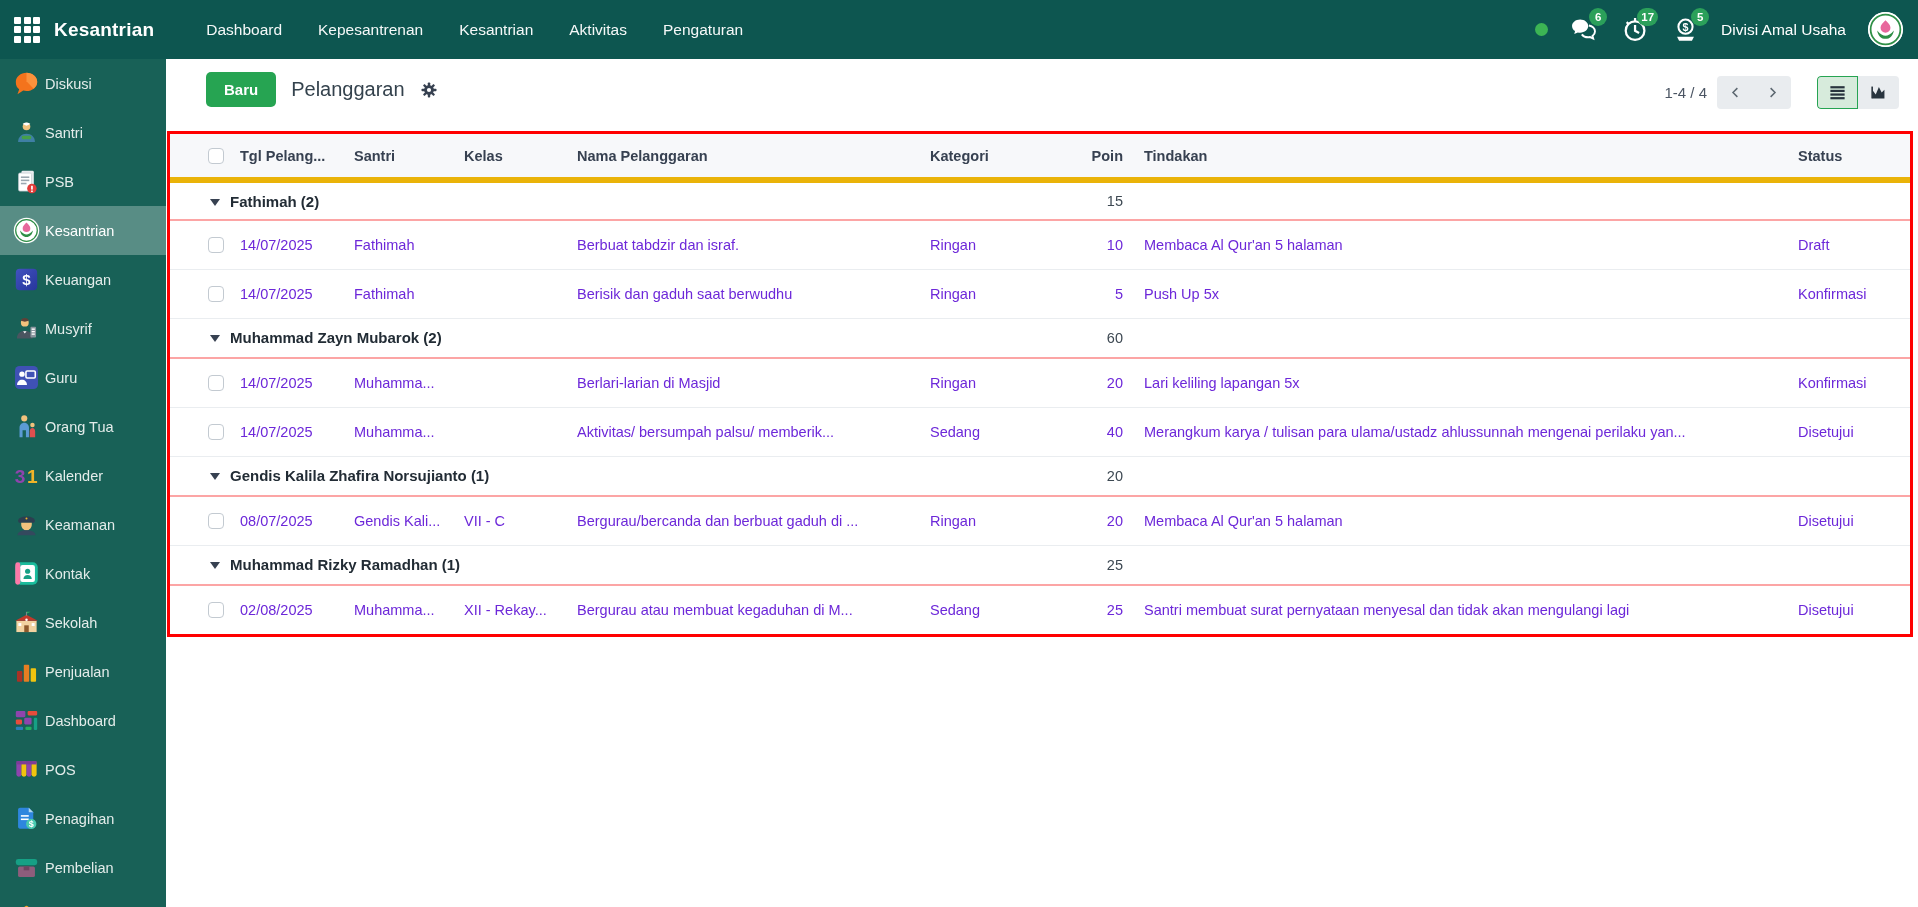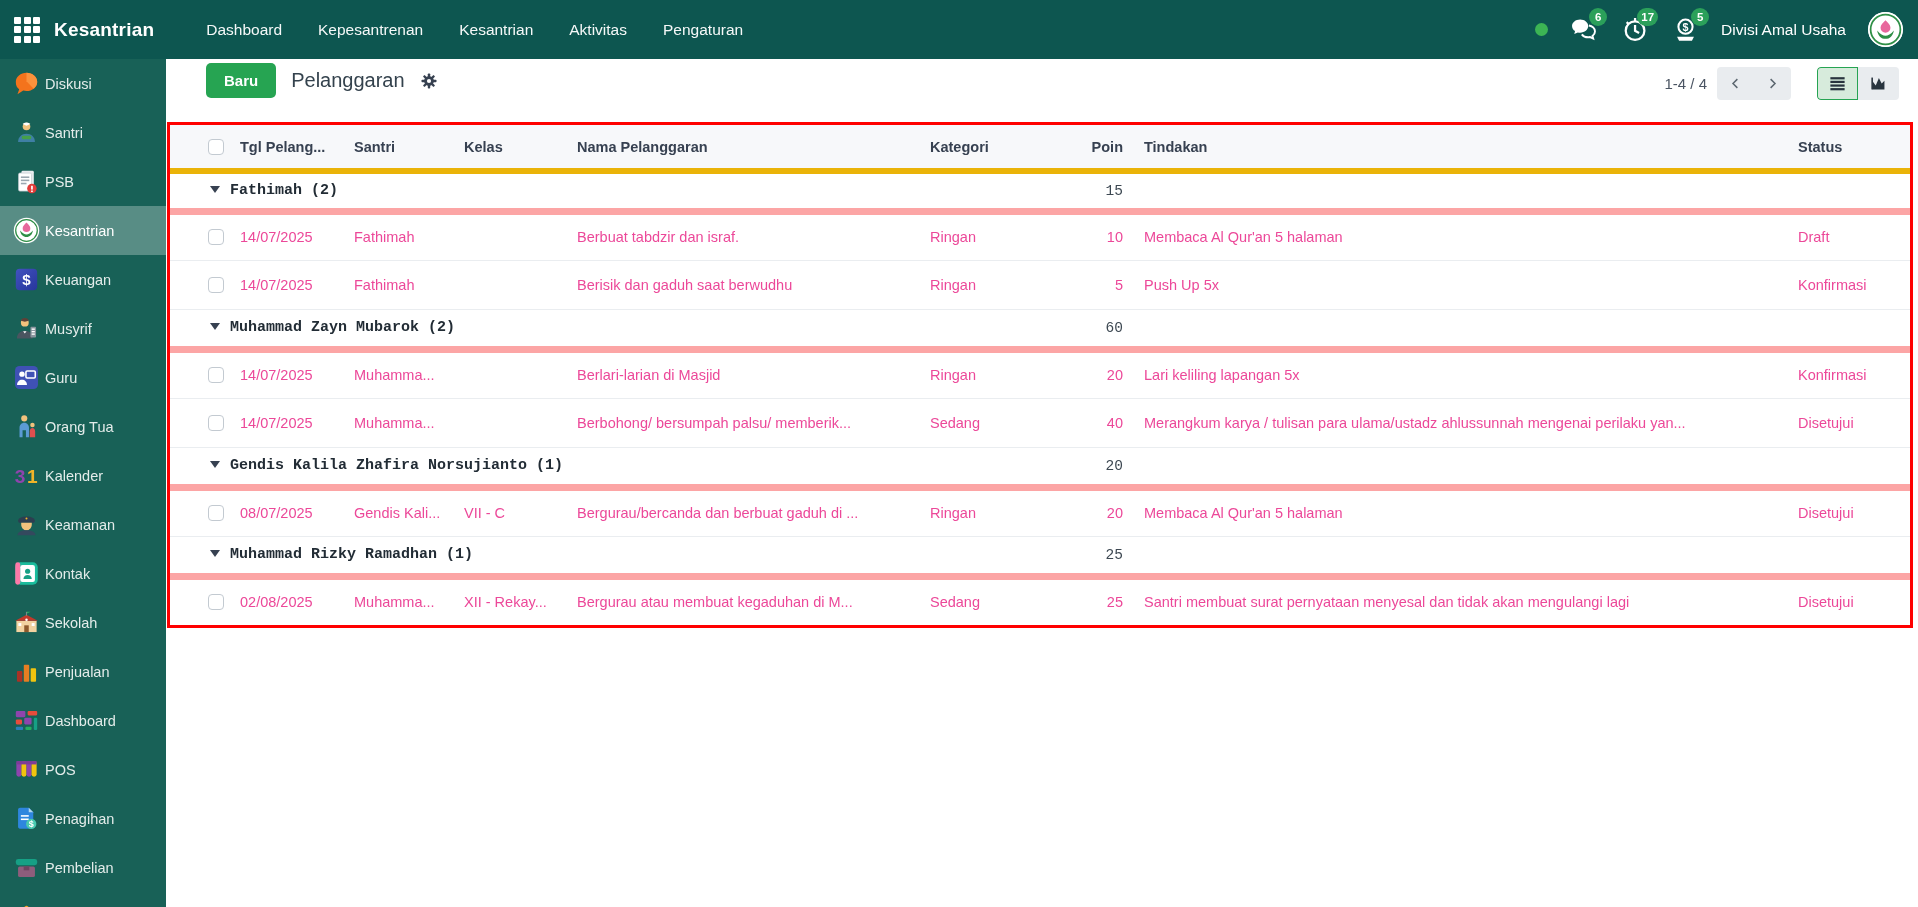--- a/index.html
+++ b/index.html
@@ -29,21 +29,21 @@
   
   .sidebar { position: absolute; top: 59px; left: 0; width: 166px; height: 848px;
     background: #186157; overflow: hidden; }
   .side-item { height: 49px; display: flex; align-items: center; gap: 5px;
     padding-left: 13px; color: #e3ecea; font-size: 14.5px; cursor: pointer; white-space: nowrap; }
   .side-item.active { background: rgba(255,255,255,.28); color: #fff; }
   .side-ico { width: 27px; height: 27px; flex: none; }
   .side-ico svg { width: 27px; height: 27px; }
 
   
-  .main { position: absolute; left: 166px; top: 50px; width: 1752px; height: 712px; background: #fff; }
+  .main { position: absolute; left: 166px; top: 59px; width: 1752px; height: 712px; background: #fff; }
 
   
   .cp-left { position: absolute; left: 40px; top: 13px; display: flex; align-items: center; gap: 15px; }
   .btn-new { background: #26a452; color: #fff; border: none; border-radius: 5px;
     font-size: 15px; font-weight: 700; padding: 9px 18px; cursor: pointer;
     font-family: inherit; }
   .page-title { font-size: 20px; font-weight: 500; color: #34424d; }
   .gear-btn { cursor: pointer; width: 18px; height: 18px; }
   .gear-btn svg { width: 18px; height: 18px; }
 
@@ -84,30 +84,30 @@
   table { width: 100%; border-collapse: collapse; table-layout: fixed; }
   th, td { white-space: nowrap; overflow: hidden; text-overflow: clip; }
   thead tr { height: 46px; background: #f7f8fa; }
   th { text-align: left; font-size: 14.5px; font-weight: 700; color: #374151;
     padding-left: 12px; border-bottom: 6px solid #eab308; cursor: pointer; }
   th.c-cb { padding-left: 38px; }
   th.c-poin { text-align: right; padding-right: 13px; padding-left: 0; }
   th.c-tindakan { padding-left: 8px; }
 
   tr.group-row { height: 40px; cursor: pointer; }
-  tr.group-row td { border-bottom: 7px solid #fca5a5; font-family: Liberation Mono, monospace; }
+  tr.group-row td { border-bottom: 2px solid #fca5a5; }
   .glabel { padding-left: 40px; font-size: 15px; font-weight: 700; color: #222c35; }
   .gcaret { display: inline-block; width: 0; height: 0; border-left: 5.5px solid transparent;
     border-right: 5.5px solid transparent; border-top: 7px solid #374151;
     margin-right: 10px; vertical-align: 1px; }
   tr.group-row td.c-poin { font-weight: 400; font-size: 14.5px; color: #3d4852;
     text-align: right; padding-right: 13px; }
 
   tr.data-row { height: 49px; cursor: pointer; }
-  tr.data-row td { font-size: 14.5px; color: #ec4899; border-bottom: 1px solid #eaedf0;
+  tr.data-row td { font-size: 14.5px; color: #6d28d9; border-bottom: 1px solid #eaedf0;
     padding-left: 12px; }
   tr.data-row td.c-cb { padding-left: 38px; }
   tr.data-row td.c-poin { text-align: right; padding-right: 13px; padding-left: 0; }
   tr.data-row td.c-tindakan { padding-left: 8px; }
 
   .cbx { width: 16px; height: 16px; border: 1px solid #c3cad1; border-radius: 4px;
     background: #fff; cursor: pointer; }
 </style>
 </head>
 <body>
@@ -474,21 +474,21 @@
             <td class="c-tindakan">Lari keliling lapangan 5x</td>
             <td>Konfirmasi</td>
           </tr>
           <tr class="data-row">
             <td class="c-cb">
               <div class="cbx"></div>
             </td>
             <td>14/07/2025</td>
             <td>Muhamma...</td>
             <td></td>
-            <td>Berbohong/ bersumpah palsu/ memberik...</td>
+            <td>Aktivitas/ bersumpah palsu/ memberik...</td>
             <td>Sedang</td>
             <td class="c-poin">40</td>
             <td class="c-tindakan">Merangkum karya / tulisan para ulama/ustadz ahlussunnah mengenai perilaku yan...</td>
             <td>Disetujui</td>
           </tr>
           <tr class="group-row">
             <td colspan="6" class="glabel"><span class="gcaret"></span><span>Gendis Kalila Zhafira Norsujianto (1)</span></td>
             <td class="c-poin">20</td>
             <td colspan="2"></td>
           </tr>

